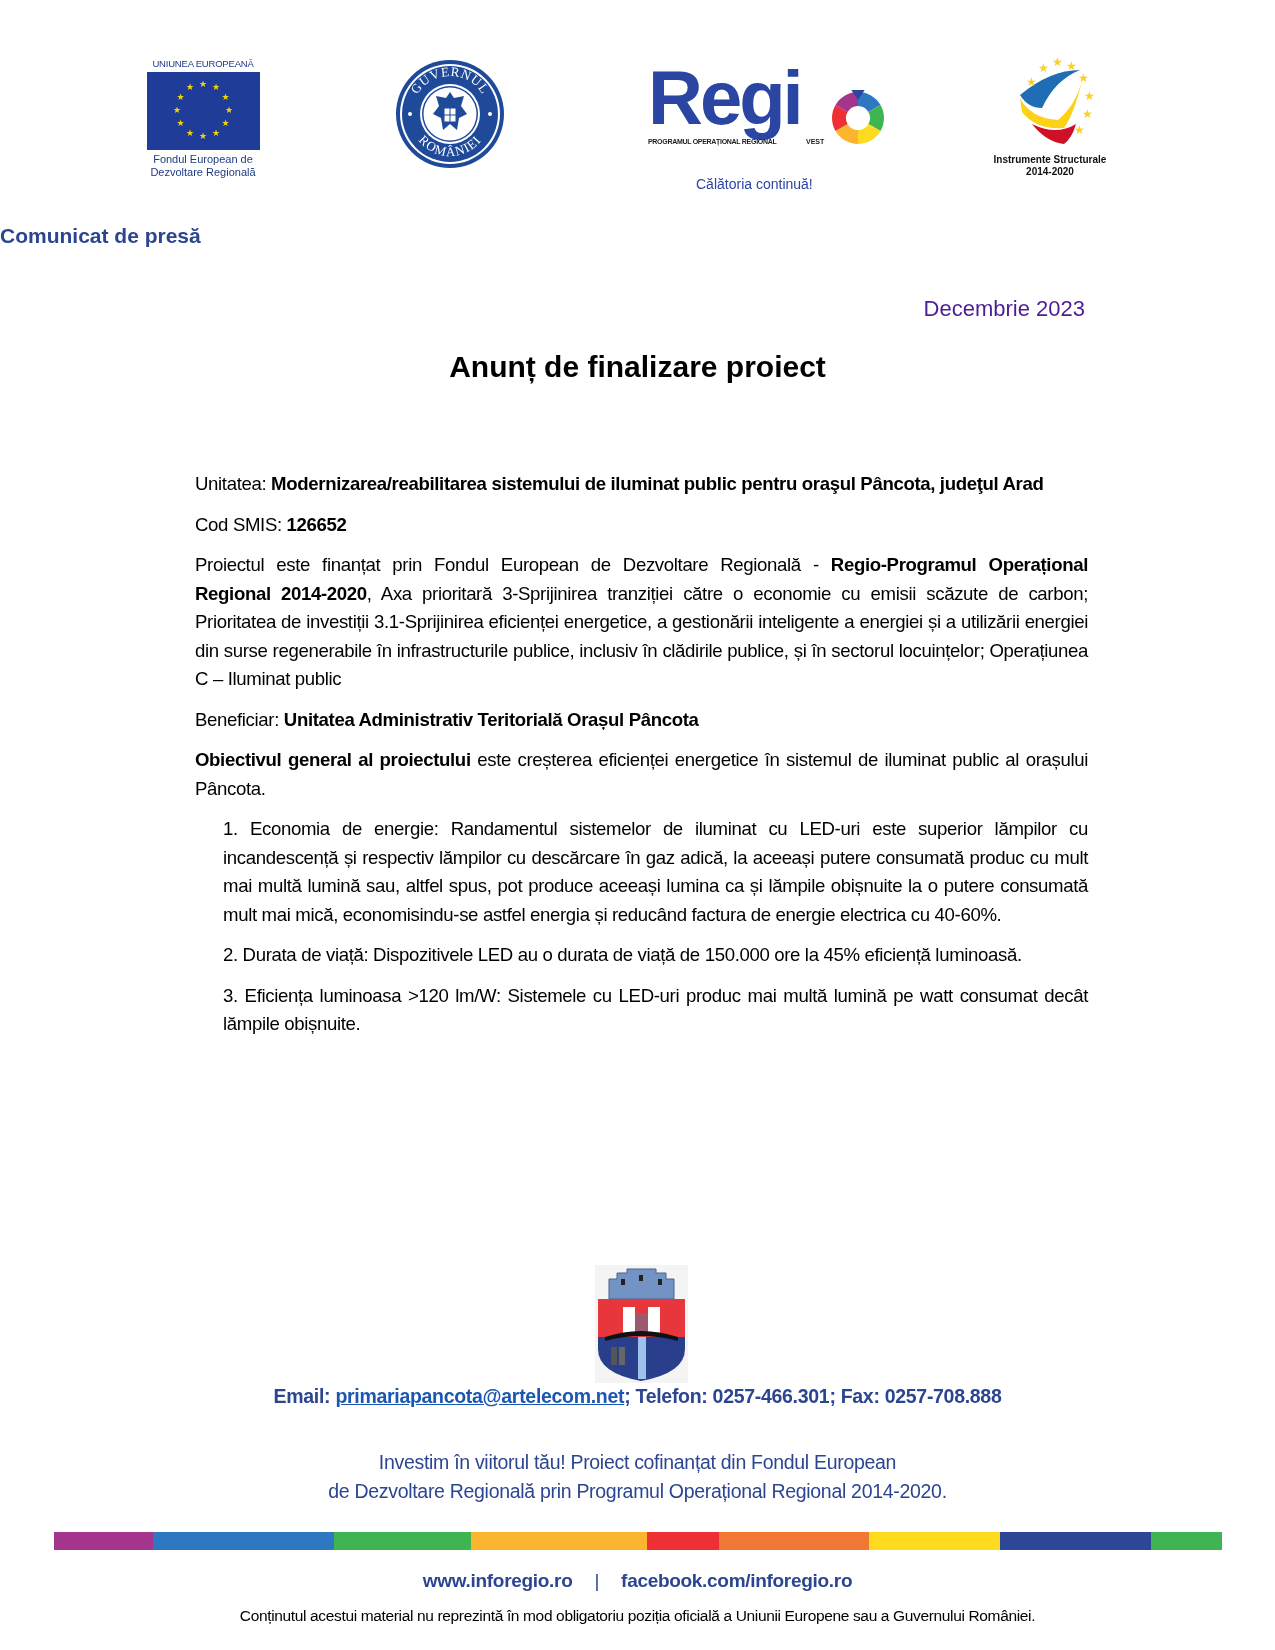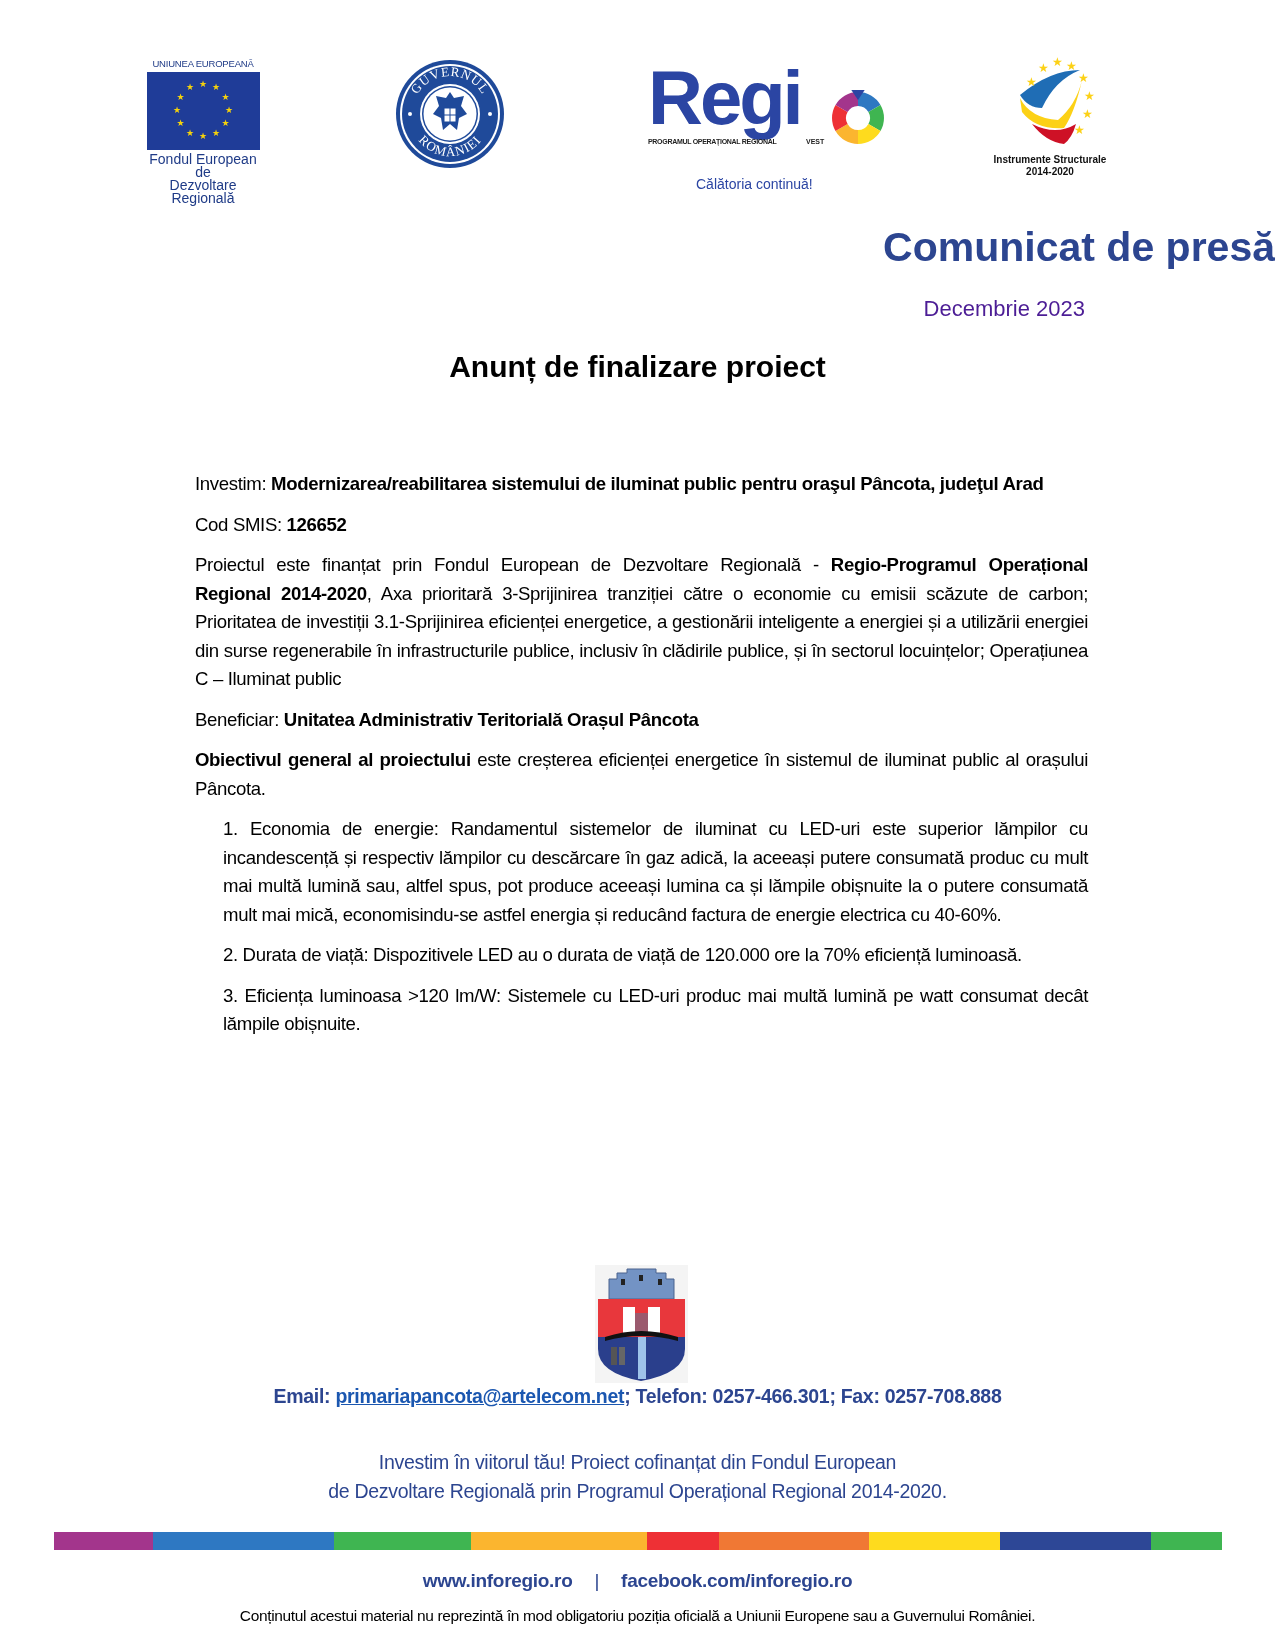--- a/index.html
+++ b/index.html
@@ -4,35 +4,35 @@
 <style>
   html, body { margin: 0; padding: 0; background: #ffffff; }
   body { width: 1275px; height: 1650px; position: relative; overflow: hidden;
          font-family: "Liberation Sans", "DejaVu Sans", sans-serif; color: #000; }
   .abs { position: absolute; }
 
   
   #logo-eu { left: 143px; top: 58px; width: 120px; text-align: center; }
   #logo-eu .cap { font-size: 9.5px; color: #1f3b87; letter-spacing: -0.2px; line-height: 12px; }
   #logo-eu .flag { width: 113px; height: 78px; background: #1f3c98; margin: 2px auto 3px; position: relative; }
-  #logo-eu .sub { font-size: 14px; color: #1f3b87; line-height: 13px; }
+  #logo-eu .sub { font-size: 11px; color: #1f3b87; line-height: 13px; }
   .star { position: absolute; width: 7px; height: 7px; color: #f5d20c; font-size: 9px; line-height: 7px; }
 
   #logo-gov { left: 394px; top: 58px; width: 112px; height: 112px; }
   #logo-regio { left: 646px; top: 64px; width: 245px; height: 110px; }
   #logo-regio .word { position: absolute; left: 2px; top: -10px; font-size: 76px; font-weight: bold; color: #2b45a3; letter-spacing: -3px; font-family: "Liberation Sans", sans-serif; }
   #logo-regio .prog { position: absolute; left: 2px; top: 74px; font-size: 7px; font-weight: bold; color: #222; letter-spacing: -0.3px; }
   #logo-regio .vest { position: absolute; left: 160px; top: 74px; font-size: 7px; font-weight: bold; color: #222; }
   #logo-regio .tag { position: absolute; left: 50px; top: 84px; font-size: 14px; color: #2b45a3; margin-top: 28px; }
   #logo-regio .wheel { position: absolute; left: 184px; top: 26px; }
   #logo-is { left: 980px; top: 50px; width: 140px; height: 130px; text-align: center; }
   #logo-is .cap { position: absolute; left: 0; right: 0; top: 104px; font-size: 10px; font-weight: bold; color: #111; line-height: 12px; }
 
   
-  #press-title { left: 0; right: 0; top: 224px; text-align: right; font-size: 41px; font-weight: bold; color: #2c4590; }
+  #press-title { left: 0; right: 0; top: 224px; text-align: left; font-size: 21px; font-weight: bold; color: #2c4590; }
   #date { right: 190px; top: 296px; font-size: 22px; color: #4c1d95; }
   #doc-title { left: 0; right: 0; top: 350px; text-align: center; font-size: 30px; font-weight: bold; color: #000; }
 
   
   #body { left: 195px; top: 470px; width: 893px; font-size: 18.6px; line-height: 28.5px; text-align: justify; letter-spacing: -0.35px; }
   #body p { margin: 0 0 12px 0; }
   #body .item { margin: 0 0 12px 28px; }
   b { font-weight: bold; }
 
   
@@ -139,36 +139,36 @@
     <div>2014-2020</div>
   </div>
 </div>
 
 <div id="press-title" class="abs">Comunicat de presă</div>
 <div id="date" class="abs">Decembrie 2023</div>
 <div id="doc-title" class="abs">Anunț de finalizare proiect</div>
 
 <div id="body" class="abs">
   <p>
-    <span>Investim: </span><b>Modernizarea/reabilitarea sistemului de iluminat public pentru oraşul Pâncota, judeţul Arad</b>
+    <span>Unitatea: </span><b>Modernizarea/reabilitarea sistemului de iluminat public pentru oraşul Pâncota, judeţul Arad</b>
   </p>
   <p>
     <span>Cod SMIS: </span><b>126652</b>
   </p>
   <p>
     <span>Proiectul este finanțat prin Fondul European de Dezvoltare Regională - </span><b>Regio-Programul Operațional Regional 2014-2020</b><span>, Axa prioritară 3-Sprijinirea tranziției către o economie cu emisii scăzute de carbon; Prioritatea de investiții 3.1-Sprijinirea eficienței energetice, a gestionării inteligente a energiei și a utilizării energiei din surse regenerabile în infrastructurile publice, inclusiv în clădirile publice, și în sectorul locuințelor; Operațiunea C – Iluminat public</span>
   </p>
   <p>
     <span>Beneficiar: </span><b>Unitatea Administrativ Teritorială Orașul Pâncota</b>
   </p>
   <p>
     <b>Obiectivul general al proiectului</b><span> este creșterea eficienței energetice în sistemul de iluminat public al orașului Pâncota.</span>
   </p>
   <p class="item">1. Economia de energie: Randamentul sistemelor de iluminat cu LED-uri este superior lămpilor cu incandescență și respectiv lămpilor cu descărcare în gaz adică, la aceeași putere consumată produc cu mult mai multă lumină sau, altfel spus, pot produce aceeași lumina ca și lămpile obișnuite la o putere consumată mult mai mică, economisindu-se astfel energia și reducând factura de energie electrica cu 40-60%.</p>
-  <p class="item">2. Durata de viață: Dispozitivele LED au o durata de viață de 120.000 ore la 70% eficiență luminoasă.</p>
+  <p class="item">2. Durata de viață: Dispozitivele LED au o durata de viață de 150.000 ore la 45% eficiență luminoasă.</p>
   <p class="item">3. Eficiența luminoasa &gt;120 lm/W: Sistemele cu LED-uri produc mai multă lumină pe watt consumat decât lămpile obișnuite.</p>
 </div>
 
 <div id="crest" class="abs">
   <svg width="93" height="118" viewBox="0 0 93 118">
     <rect x="0" y="0" width="93" height="118" fill="#f4f4f4"></rect>
     <path d="M14 34 L14 14 L22 14 L22 8 L32 8 L32 4 L61 4 L61 8 L71 8 L71 14 L79 14 L79 34 Z" fill="#7393c4" stroke="#4a628e"></path>
     <rect x="26" y="14" width="4" height="6" fill="#222"></rect>
       <rect x="44" y="10" width="4" height="6" fill="#222"></rect>
       <rect x="63" y="14" width="4" height="6" fill="#222"></rect>

